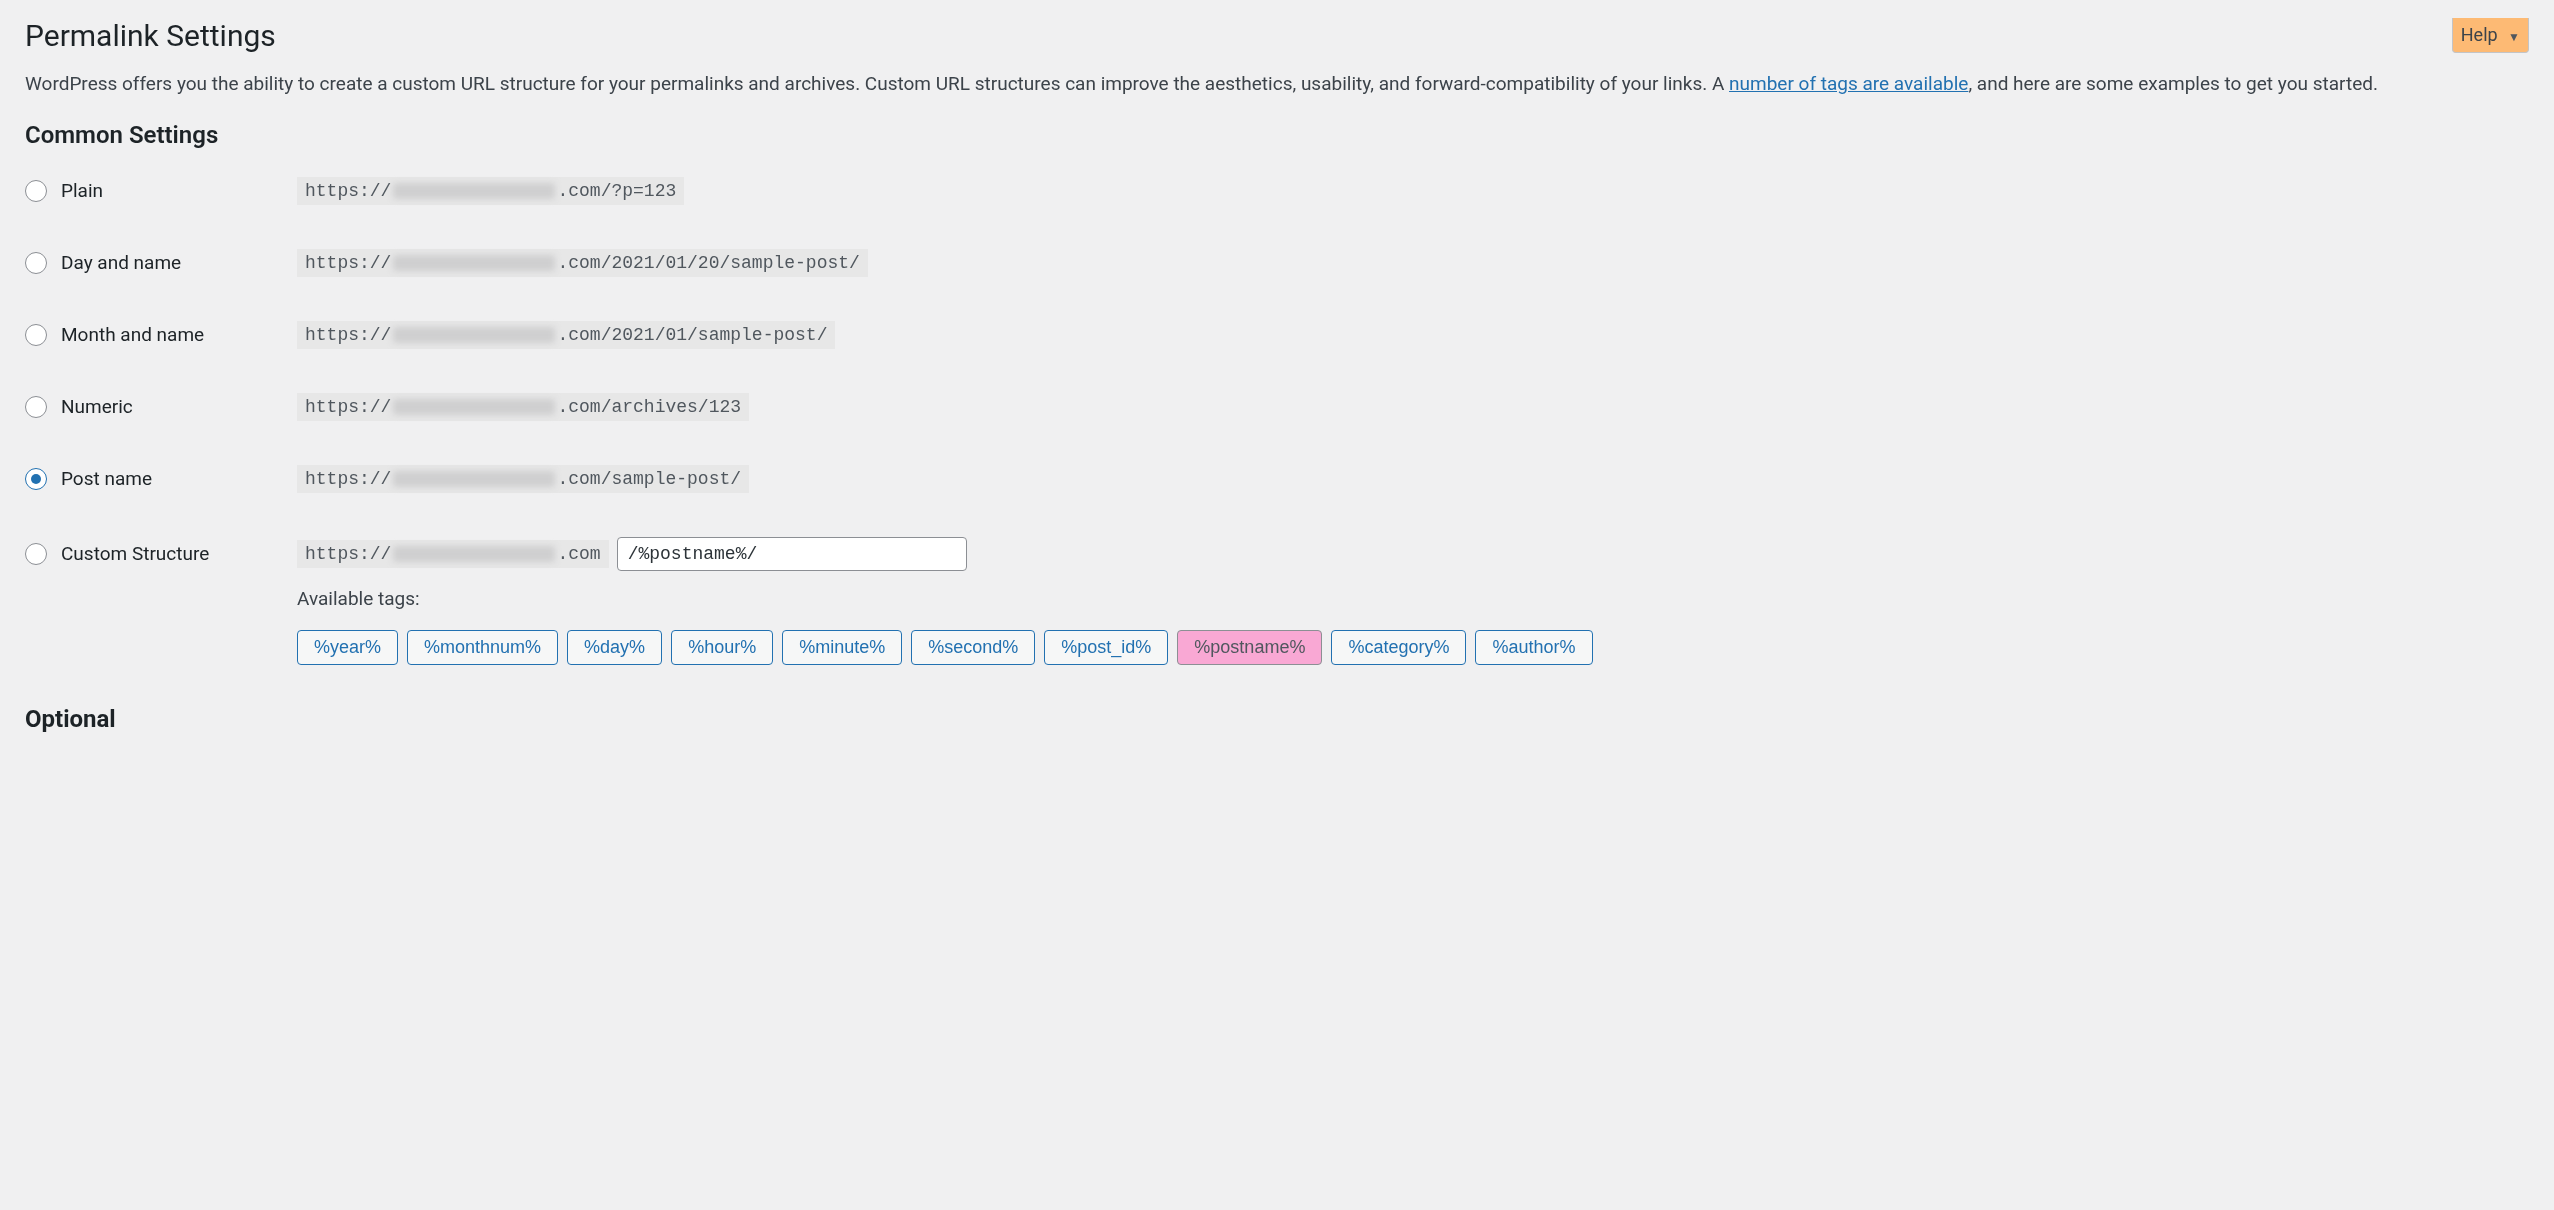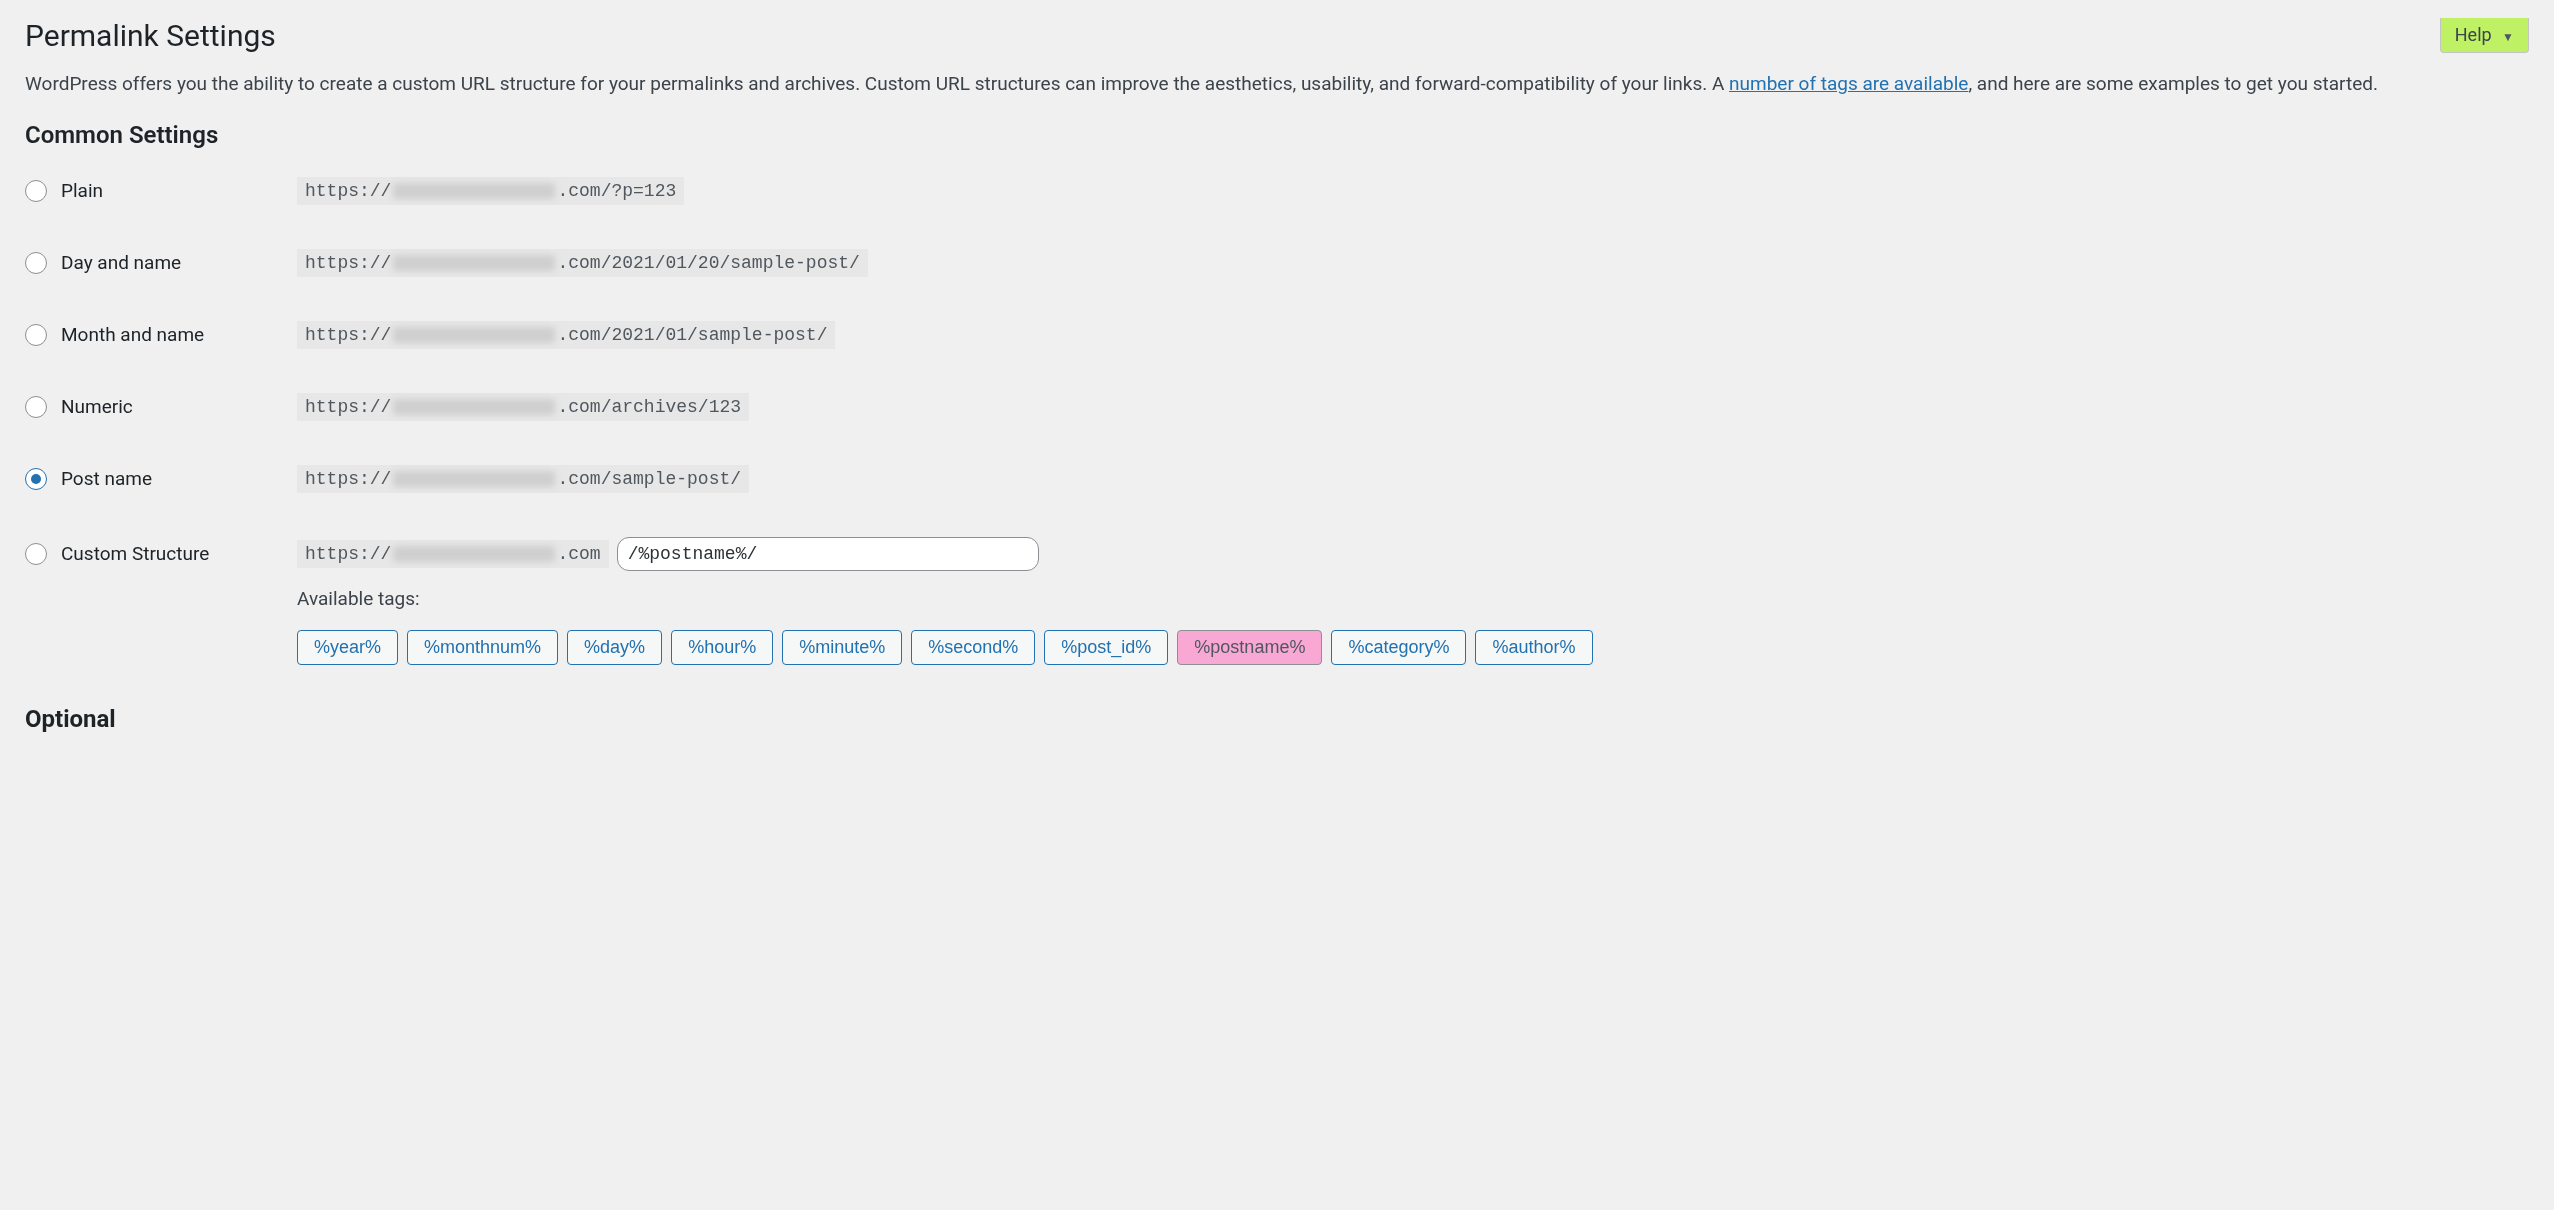--- a/index.html
+++ b/index.html
@@ -11,25 +11,25 @@
     font-size: 18px;
   }
   .wrap {
     padding: 0 25px 25px 25px;
     position: relative;
   }
   .help-tab {
     position: absolute;
     top: 0;
     right: 25px;
-    background: #bef264;
+    background: #fdba74;
     border: 1px solid #c3c4c7;
     border-top: 0;
     border-radius: 0 0 4px 4px;
-    padding: 8px 14px;
+    padding: 8px 8px;
     font-size: 18px;
     color: #3c434a;
     cursor: pointer;
     line-height: 1;
   }
   .help-tab .arrow {
     font-size: 12px;
     margin-left: 6px;
     color: #50575e;
   }
@@ -118,23 +118,23 @@
     margin: 0 2px;
     border-radius: 2px;
   }
   .custom-row .example {
     gap: 8px;
   }
   input.structure {
     font-family: ui-monospace, Menlo, Monaco, "Courier New", monospace;
     font-size: 18px;
     padding: 6px 10px;
-    width: 422px;
+    width: 350px;
     border: 1px solid #8c8f94;
-    border-radius: 12px;
+    border-radius: 4px;
     background: #fff;
     color: #2c3338;
   }
   .tags-label {
     font-size: 19px;
     color: #3c434a;
     margin: 0 0 20px 0;
   }
   .tags-wrap {
     margin-left: 272px;

